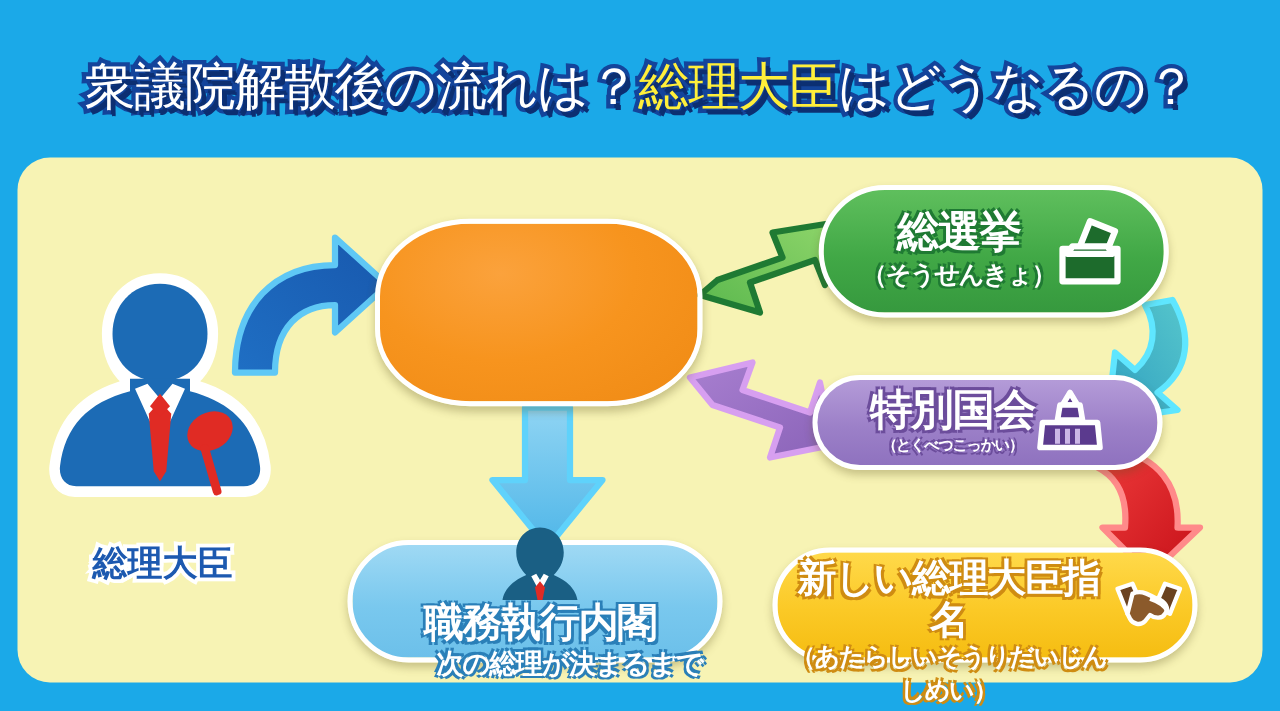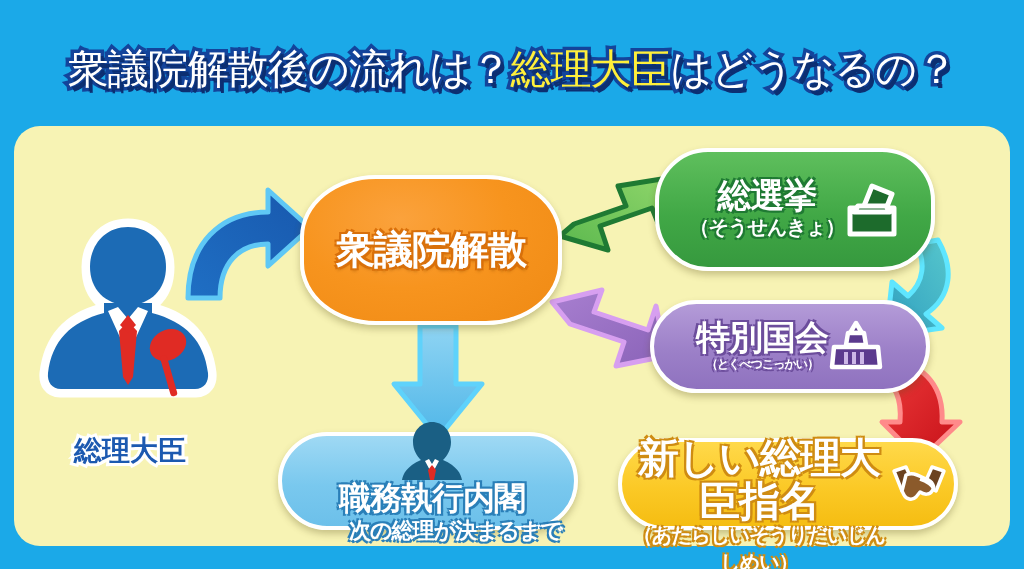--- a/index.html
+++ b/index.html
@@ -123,21 +123,21 @@
   #node-dissolution .ruby {
     font-size: 23px; color: #ffffff; margin-top: 2px;
     text-shadow:
       -2px -2px 0 #d9700a, 2px -2px 0 #d9700a,
       -2px  2px 0 #d9700a, 2px  2px 0 #d9700a;
   }
 
   
   #node-election {
     left: 655px; top: 148px;
-    width: 280px; height: 123px;
+    width: 280px; height: 106px;
     border-radius: 53px;
     background: linear-gradient(180deg, #5fbf5d 0%, #41a846 55%, #36993e 100%);
     padding: 16px 10px;
   }
   #node-election .txtwrap { text-align: center; }
   #node-election .main {
     font-size: 34px; color: #ffffff;
     text-shadow:
       -2.2px -2.2px 0 #1f7a33, 2.2px -2.2px 0 #1f7a33,
       -2.2px  2.2px 0 #1f7a33, 2.2px  2.2px 0 #1f7a33;
@@ -146,21 +146,21 @@
     font-size: 20px; color: #ffffff; margin-top: 1px;
     text-shadow:
       -2px -2px 0 #1f7a33, 2px -2px 0 #1f7a33,
       -2px  2px 0 #1f7a33, 2px  2px 0 #1f7a33;
     text-align: right;
   }
 
   
   #node-diet {
     left: 650px; top: 300px;
-    width: 280px; height: 93px;
+    width: 280px; height: 76px;
     border-radius: 52px;
     background: linear-gradient(180deg, #b49bd8 0%, #9c80c8 55%, #8f72bf 100%);
     padding: 0 8px;
   }
   #node-diet .txtwrap { text-align: center; }
   #node-diet .main {
     font-size: 34px; color: #ffffff;
     text-shadow:
       -2.2px -2.2px 0 #6c4d9c, 2.2px -2.2px 0 #6c4d9c,
       -2.2px  2.2px 0 #6c4d9c, 2.2px  2.2px 0 #6c4d9c;
@@ -199,21 +199,21 @@
   
   #node-newpm {
     left: 618px; top: 438px;
     width: 340px; height: 92px;
     border-radius: 46px;
     background: linear-gradient(180deg, #ffd94a 0%, #fbc926 55%, #f5bd12 100%);
     padding: 0 6px;
   }
   #node-newpm .txtwrap { text-align: center; }
   #node-newpm .main {
-    font-size: 41px; color: #ffffff;
+    font-size: 31px; color: #ffffff;
     text-shadow:
       -2.2px -2.2px 0 #cf8c12, 2.2px -2.2px 0 #cf8c12,
       -2.2px  2.2px 0 #cf8c12, 2.2px  2.2px 0 #cf8c12;
     margin-top: 45px;
   }
   #node-newpm .ruby {
     font-size: 20px; color: #ffffff; margin-top: 0px;
     text-shadow:
       -2px -2px 0 #cf8c12, 2px -2px 0 #cf8c12,
       -2px  2px 0 #cf8c12, 2px  2px 0 #cf8c12;
@@ -313,21 +313,20 @@
     <defs>
       <linearGradient id="gred" x1="0" y1="0" x2="1" y2="1">
         <stop offset="0" stop-color="#ee3b3b"></stop>
         <stop offset="1" stop-color="#c61018"></stop>
       </linearGradient>
     </defs>
     <path d="M22 4 C54 10 72 32 70 66 L88 66 L48 104 L10 66 L28 66 C30 42 22 26 6 18 Z" fill="url(#gred)" stroke="#ff8a8a" stroke-width="5" stroke-linejoin="round"></path>
   </svg>
 
   <div class="node" id="node-dissolution">
-    <div class="main label">衆議院解散</div>
   </div>
 
   <div class="node" id="node-election">
     <div class="txtwrap">
       <div class="main label">総選挙</div>
       <div class="ruby">（そうせんきょ）</div>
     </div>
     <svg class="node-icon" width="56" height="60" viewBox="0 0 56 60">
       <g stroke="#ffffff" stroke-width="5" stroke-linejoin="round">
         <path d="M28 6 L48 14 L40 34 L20 26 Z" fill="#1d6b2c"></path>

